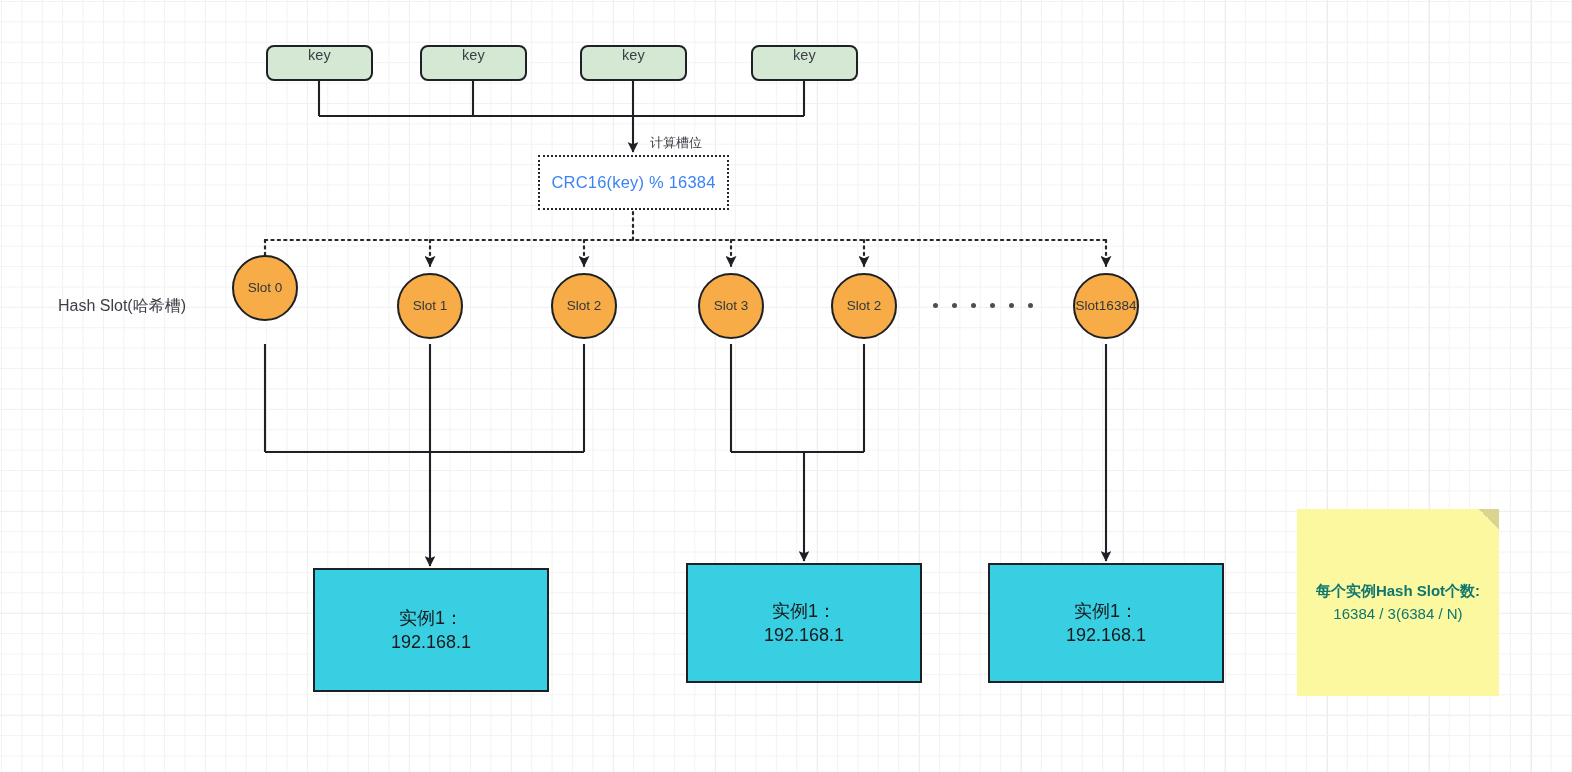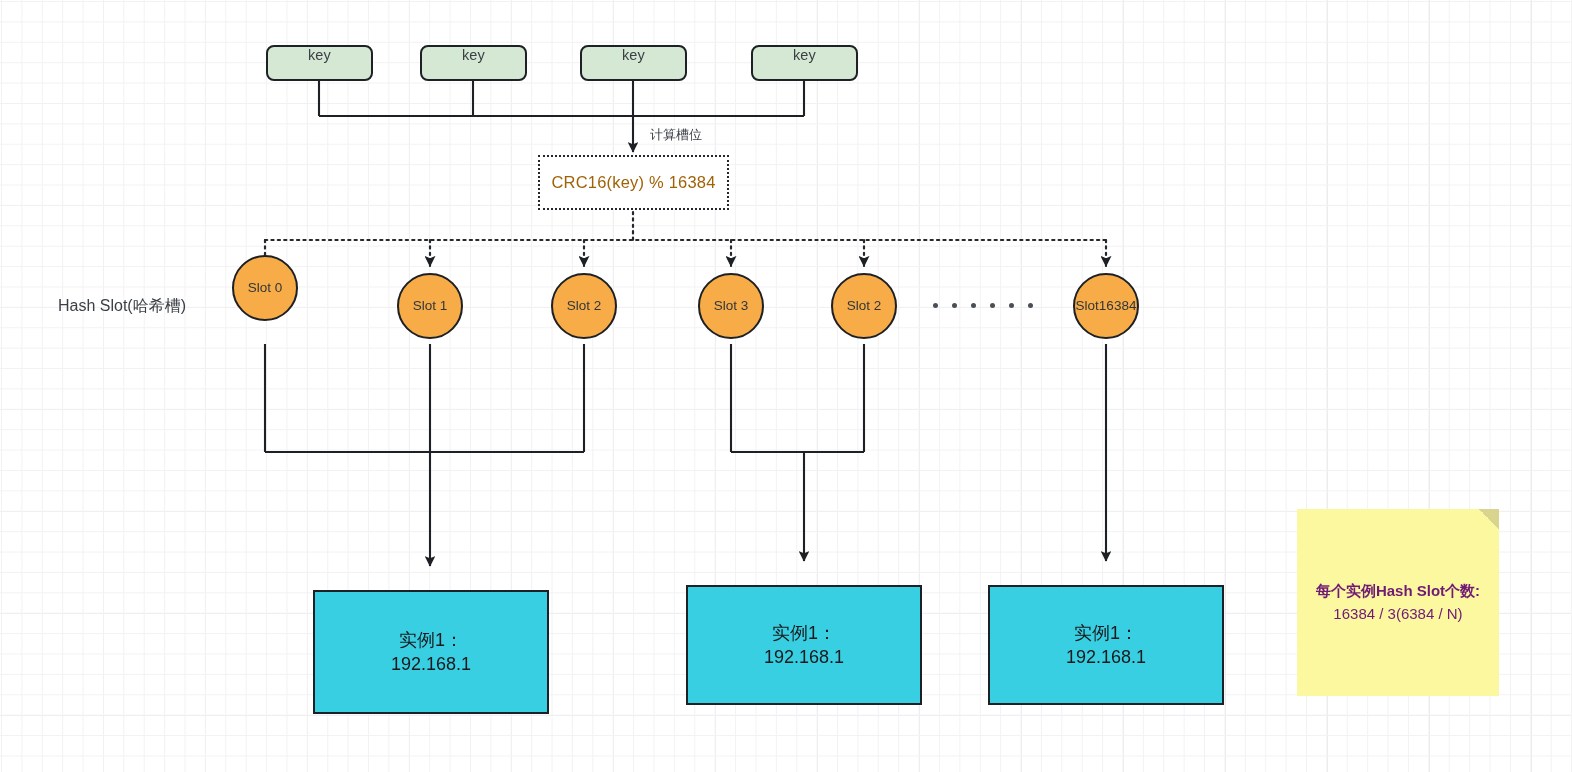--- a/index.html
+++ b/index.html
@@ -50,21 +50,21 @@
   }
 
   
   .crc-box {
     border: 2.5px dotted #24282c;
     background: #ffffff;
     display: flex;
     align-items: center;
     justify-content: center;
     font-size: 16.5px;
-    color: #a16207;
+    color: #3b82f6;
     letter-spacing: .2px;
   }
 
   
   .slot {
     border: 2px solid #1d2024;
     border-radius: 50%;
     background: #f7ac48;
     display: flex;
     align-items: center;
@@ -80,21 +80,20 @@
     border: 2.5px solid #1d2024;
     background: #39cfe2;
     display: flex;
     flex-direction: column;
     align-items: center;
     justify-content: center;
     text-align: center;
     font-size: 18px;
     line-height: 1.35;
     color: #17191c;
-    margin-top: 22px;
   }
 
   
   .plain-label {
     position: absolute;
     color: #3a3f45;
     white-space: nowrap;
   }
   #hash-slot-label { font-size: 16px; }
   #calc-slot-label { font-size: 13px; }
@@ -117,21 +116,21 @@
   
   #sticky-note {
     position: absolute;
     background: #fbf8a0;
     display: flex;
     align-items: center;
     justify-content: center;
     text-align: center;
     font-size: 15px;
     line-height: 1.5;
-    color: #701a75;
+    color: #0f766e;
     font-weight: bold;
   }
   #sticky-note .fold {
     position: absolute;
     top: 0;
     right: 0;
     width: 20px;
     height: 20px;
     background: linear-gradient(225deg, #d9d58e 0 50%, transparent 50% 100%);
   }
@@ -206,21 +205,21 @@
   <div class="node key-box" style="left:420px; top:45px; width:107px;">
     <span>key</span>
   </div>
   <div class="node key-box" style="left:580px; top:45px; width:107px;">
     <span>key</span>
   </div>
   <div class="node key-box" style="left:751px; top:45px; width:107px;">
     <span>key</span>
   </div>
 
-  <div class="plain-label" id="calc-slot-label" style="left:650px; top:126px;">计算槽位</div>
+  <div class="plain-label" id="calc-slot-label" style="left:650px; top:134px;">计算槽位</div>
 
   <div class="node crc-box" style="left:538px; top:155px; width:191px; height:55px;">
     <span>CRC16(key) % 16384</span>
   </div>
 
   <div class="plain-label" id="hash-slot-label" style="left:58px; top:296px;">Hash Slot(哈希槽)</div>
 
   <div class="node slot" style="left:232px; top:255px; width:66px; height:66px;">
     <span>Slot 0</span>
   </div>

